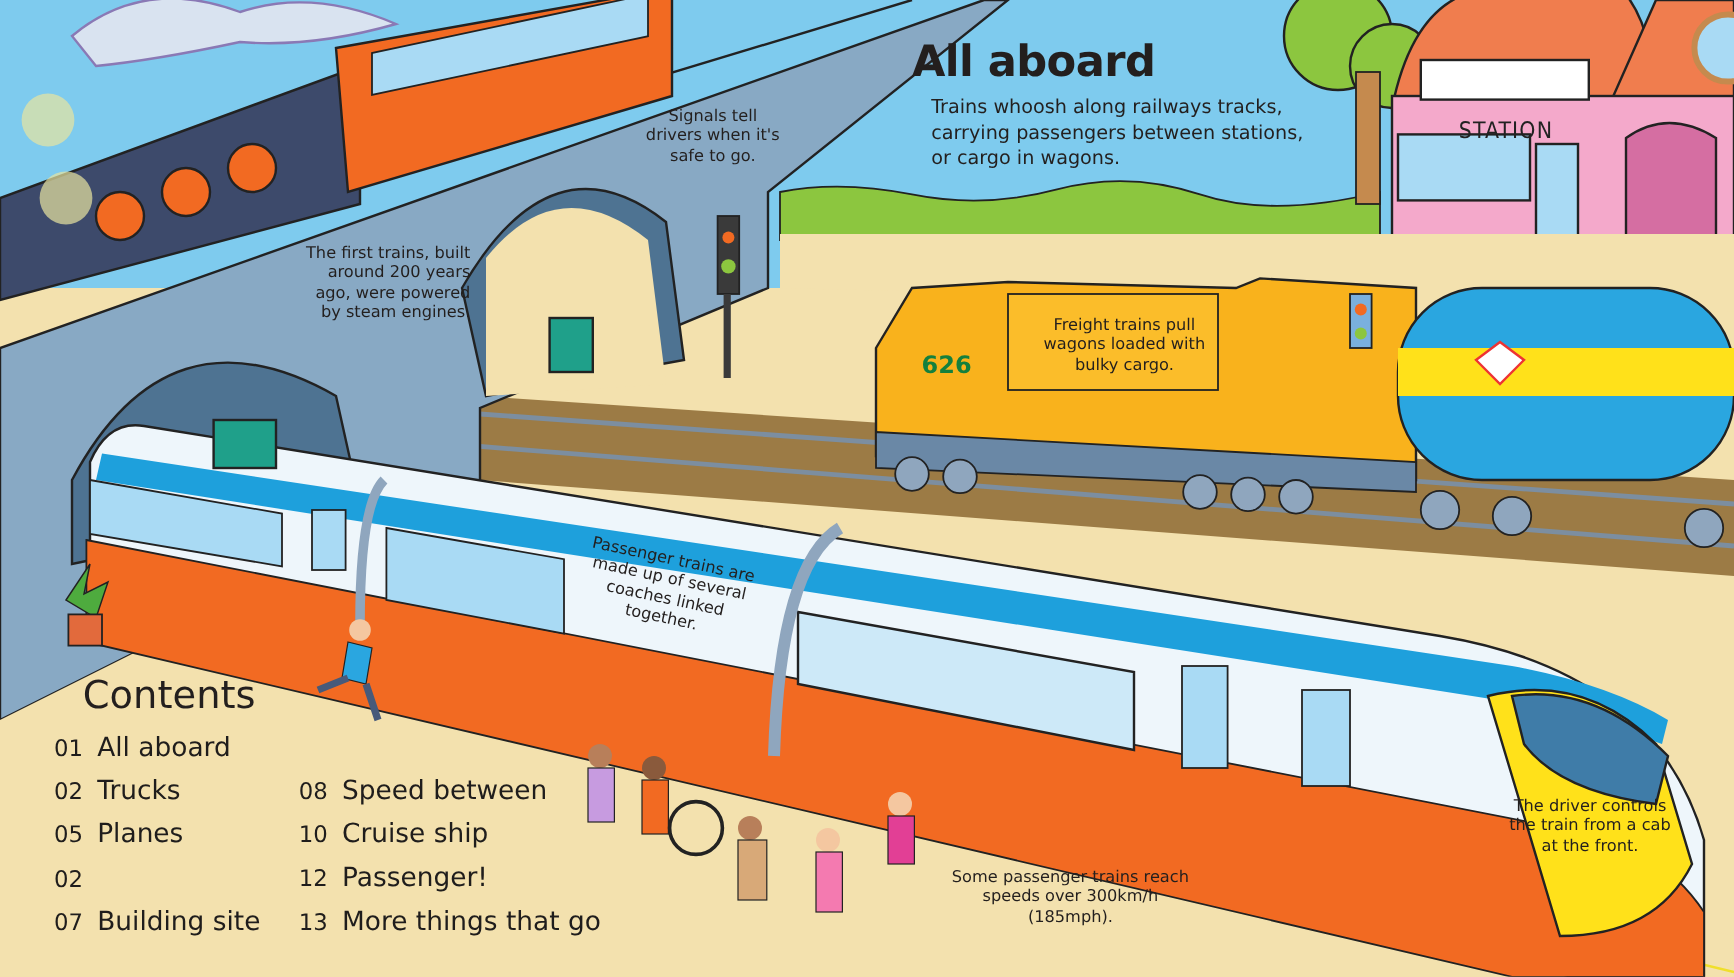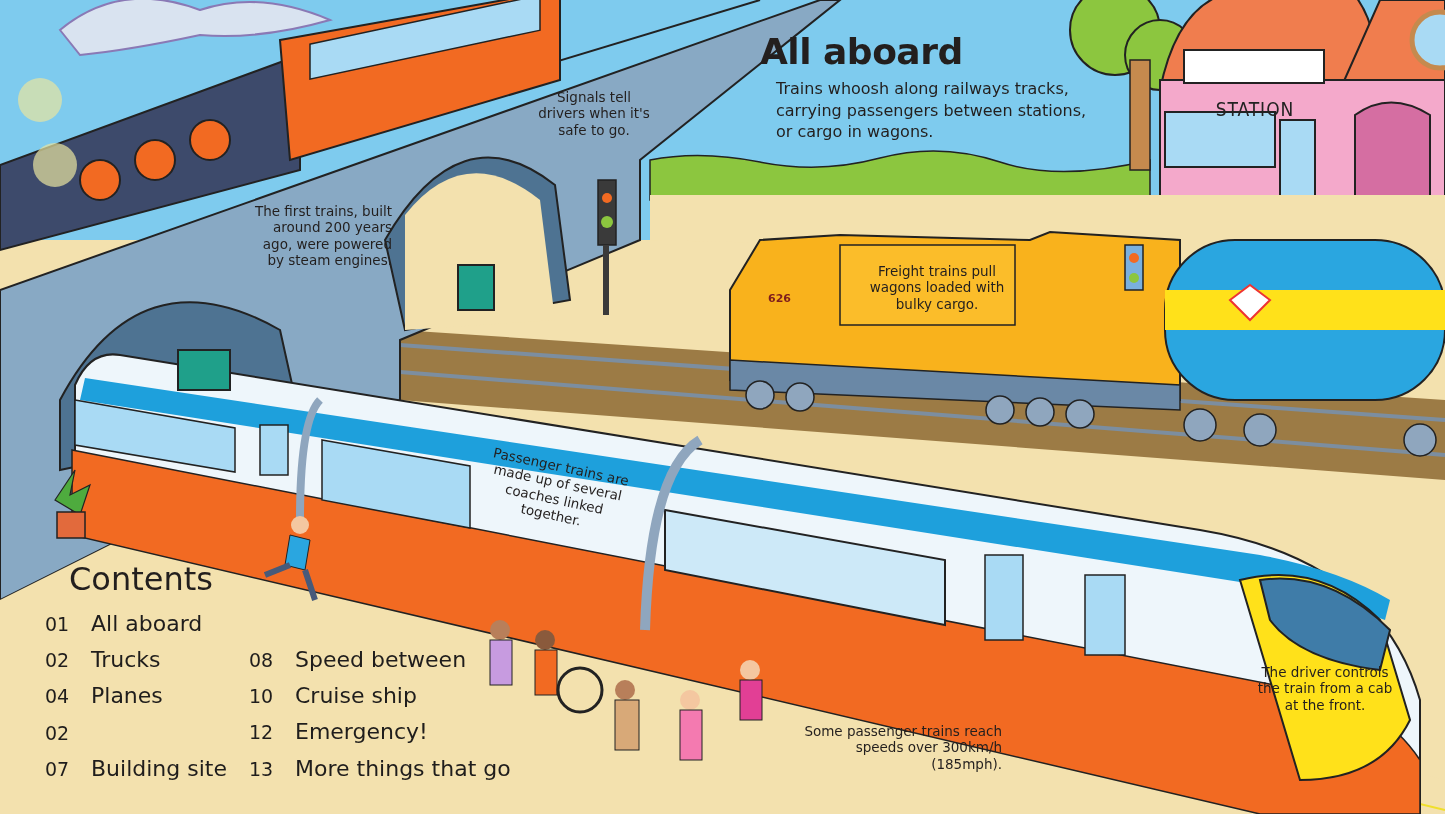--- a/index.html
+++ b/index.html
@@ -8,29 +8,29 @@
     #scene { position: absolute; left: 0; top: 0; width: 1445px; height: 814px; }
     .txt { position: absolute; color: #231f1e; line-height: 1.22; }
     .title { left: 760px; top: 30px; font-size: 36px; font-weight: bold; letter-spacing: -0.5px; }
     .intro { left: 760px; top: 78px; font-size: 16px; line-height: 1.35; width: 330px; margin-left: 16px; }
     .cap { font-size: 13.5px; text-align: center; }
     .cap-first { left: 242px; top: 203px; width: 150px; text-align: right; }
     .cap-signals { left: 534px; top: 89px; width: 120px; }
     .cap-freight { left: 852px; top: 263px; width: 170px; }
     .cap-passenger { left: 486px; top: 458px; width: 140px; transform: rotate(12deg); }
     .cap-driver { left: 1255px; top: 664px; width: 140px; }
-    .cap-speed { left: 782px; top: 723px; width: 220px; text-align: right; }
+    .cap-speed { left: 782px; top: 723px; width: 220px; text-align: center; }
     .contents-title { left: 42px; top: 560px; font-size: 32px; font-weight: normal; margin-left: 27px; }
     .toc { position: absolute; font-size: 22px; line-height: 36.2px; }
     .toc-col1 { left: 45px; top: 606px; }
     .toc-col2 { left: 249px; top: 642px; }
-    .toc-item { display: flex; gap: 20px; white-space: nowrap; }
+    .toc-item { display: flex; gap: 10px; white-space: nowrap; }
     .toc-num { display: inline-block; width: 26px; font-size: 19px; }
     .station-sign { position: absolute; left: 1186px; top: 51px; width: 138px; height: 30px; font-size: 19px; text-align: center; line-height: 30px; font-family: "DejaVu Sans Condensed", "DejaVu Sans", sans-serif; letter-spacing: 1px; color: #222; margin-top: 43px; }
-    .loco-num { position: absolute; left: 768px; top: 292px; font-size: 11px; font-weight: bold; color: #7f1d1d; }
+    .loco-num { position: absolute; left: 768px; top: 292px; font-size: 20px; font-weight: bold; color: #15803d; }
   </style>
 </head>
 <body>
 
 <svg id="scene" viewBox="0 0 1445 814" xmlns="http://www.w3.org/2000/svg">
 
   <rect x="0" y="0" width="1445" height="240" fill="#7ecbee"></rect>
 
   <path d="M650 160 Q700 150 760 162 T880 158 T1000 162 T1150 160 L1150 200 L650 200 Z" fill="#8cc63f" stroke="#222" stroke-width="1.5"></path>
 
@@ -171,21 +171,21 @@
 <div class="toc toc-col1">
   <div class="toc-item">
       <span class="toc-num">01</span>
       <span>All aboard</span>
     </div>
   <div class="toc-item">
       <span class="toc-num">02</span>
       <span>Trucks</span>
     </div>
   <div class="toc-item">
-      <span class="toc-num">04</span>
+      <span class="toc-num">05</span>
       <span>Planes</span>
     </div>
   <div class="toc-item">
       <span class="toc-num">02</span>
     </div>
   <div class="toc-item">
       <span class="toc-num">07</span>
       <span>Building site</span>
     </div>
 </div>
@@ -194,19 +194,19 @@
   <div class="toc-item">
       <span class="toc-num">08</span>
       <span>Speed between</span>
     </div>
   <div class="toc-item">
       <span class="toc-num">10</span>
       <span>Cruise ship</span>
     </div>
   <div class="toc-item">
       <span class="toc-num">12</span>
-      <span>Emergency!</span>
+      <span>Passenger!</span>
     </div>
   <div class="toc-item">
       <span class="toc-num">13</span>
       <span>More things that go</span>
     </div>
 </div>
 
 </body></html>

